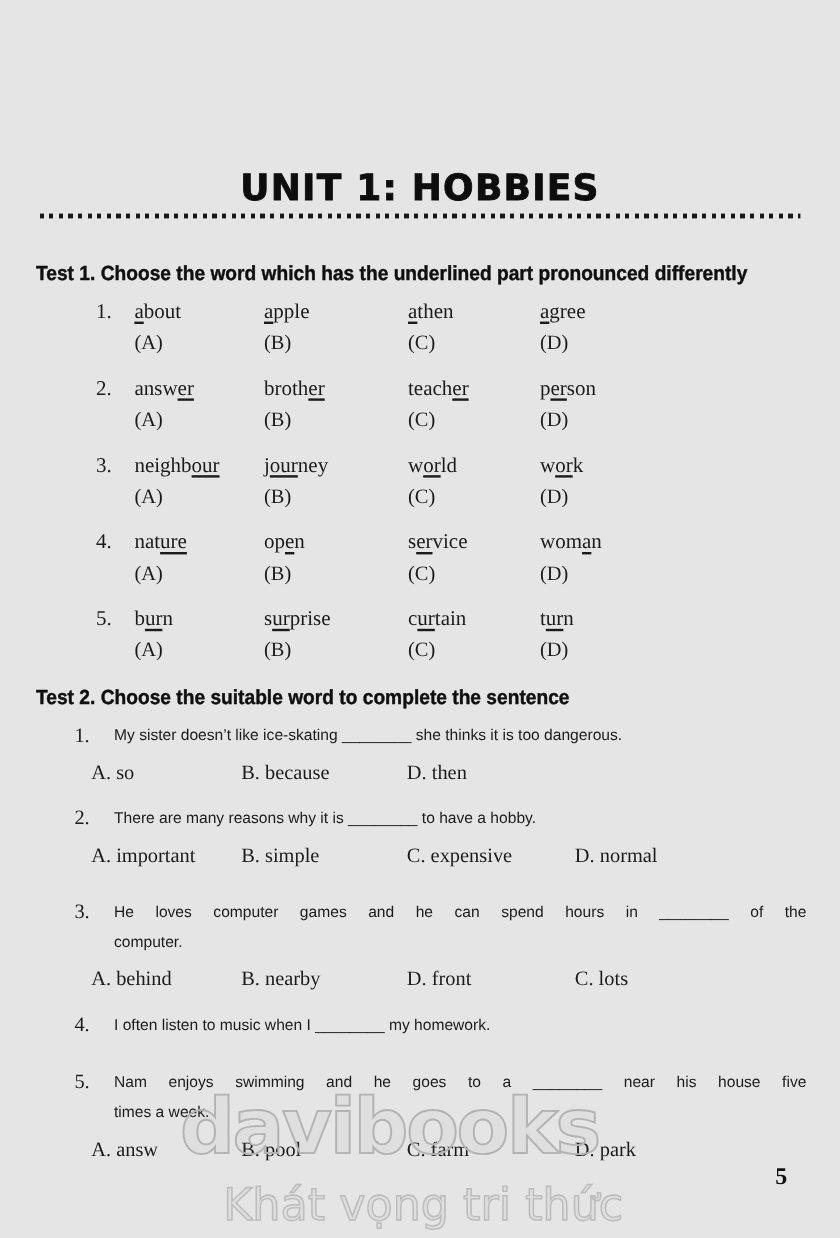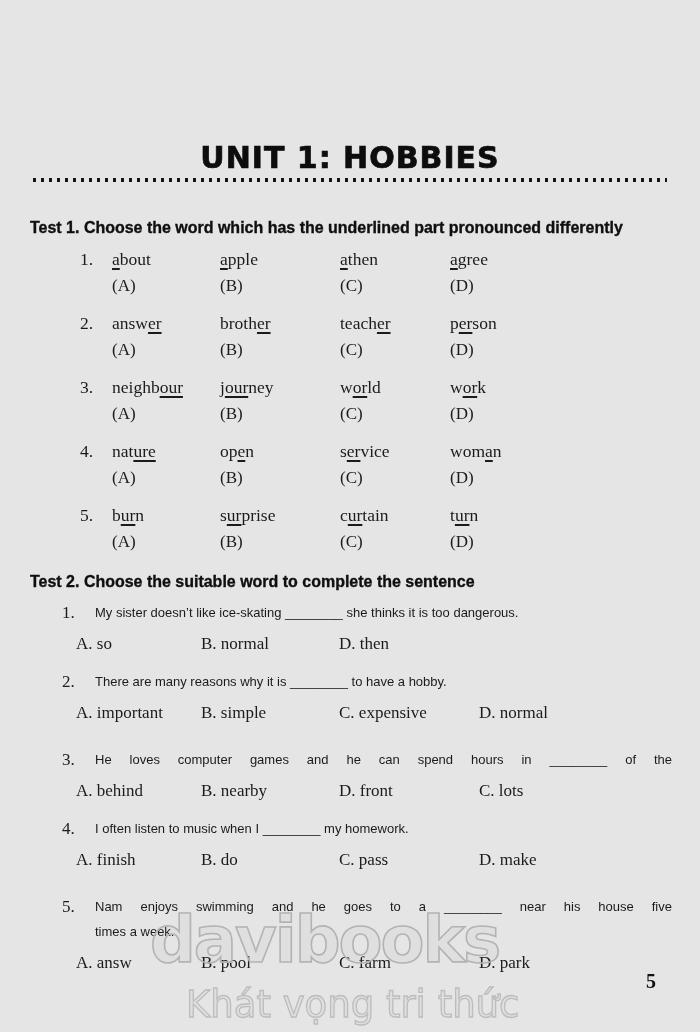--- a/index.html
+++ b/index.html
@@ -218,21 +218,21 @@
 
   <div class="t2-block">
 
     <div class="t2-q">
       <span class="t2-num">1.</span>
       <div class="t2-text">
         <div class="line-normal">My sister doesn’t like ice-skating ________ she thinks it is too dangerous.</div>
       </div>
       <div class="t2-options">
         <span>A. so</span>
-        <span>B. normal</span>
+        <span>B. because</span>
         <span>D. then</span>
       </div>
     </div>
 
     <div class="t2-q">
       <span class="t2-num">2.</span>
       <div class="t2-text">
         <div class="line-normal">There are many reasons why it is ________ to have a hobby.</div>
       </div>
       <div class="t2-options">
@@ -240,40 +240,35 @@
         <span>B. simple</span>
         <span>C. expensive</span>
         <span>D. normal</span>
       </div>
     </div>
 
     <div class="t2-q">
       <span class="t2-num">3.</span>
       <div class="t2-text">
         <div class="line-justify">He loves computer games and he can spend hours in ________ of the</div>
+        <div class="line-normal">computer.</div>
       </div>
       <div class="t2-options">
         <span>A. behind</span>
         <span>B. nearby</span>
         <span>D. front</span>
         <span>C. lots</span>
       </div>
     </div>
 
     <div class="t2-q">
       <span class="t2-num">4.</span>
       <div class="t2-text">
         <div class="line-normal">I often listen to music when I ________ my homework.</div>
       </div>
-      <div class="t2-options">
-        <span>A. finish</span>
-        <span>B. do</span>
-        <span>C. pass</span>
-        <span>D. make</span>
-      </div>
     </div>
 
     <div class="t2-q">
       <span class="t2-num">5.</span>
       <div class="t2-text">
         <div class="line-justify">Nam enjoys swimming and he goes to a ________ near his house five</div>
         <div class="line-normal">times a week.</div>
       </div>
       <div class="t2-options">
         <span>A. answ</span>

